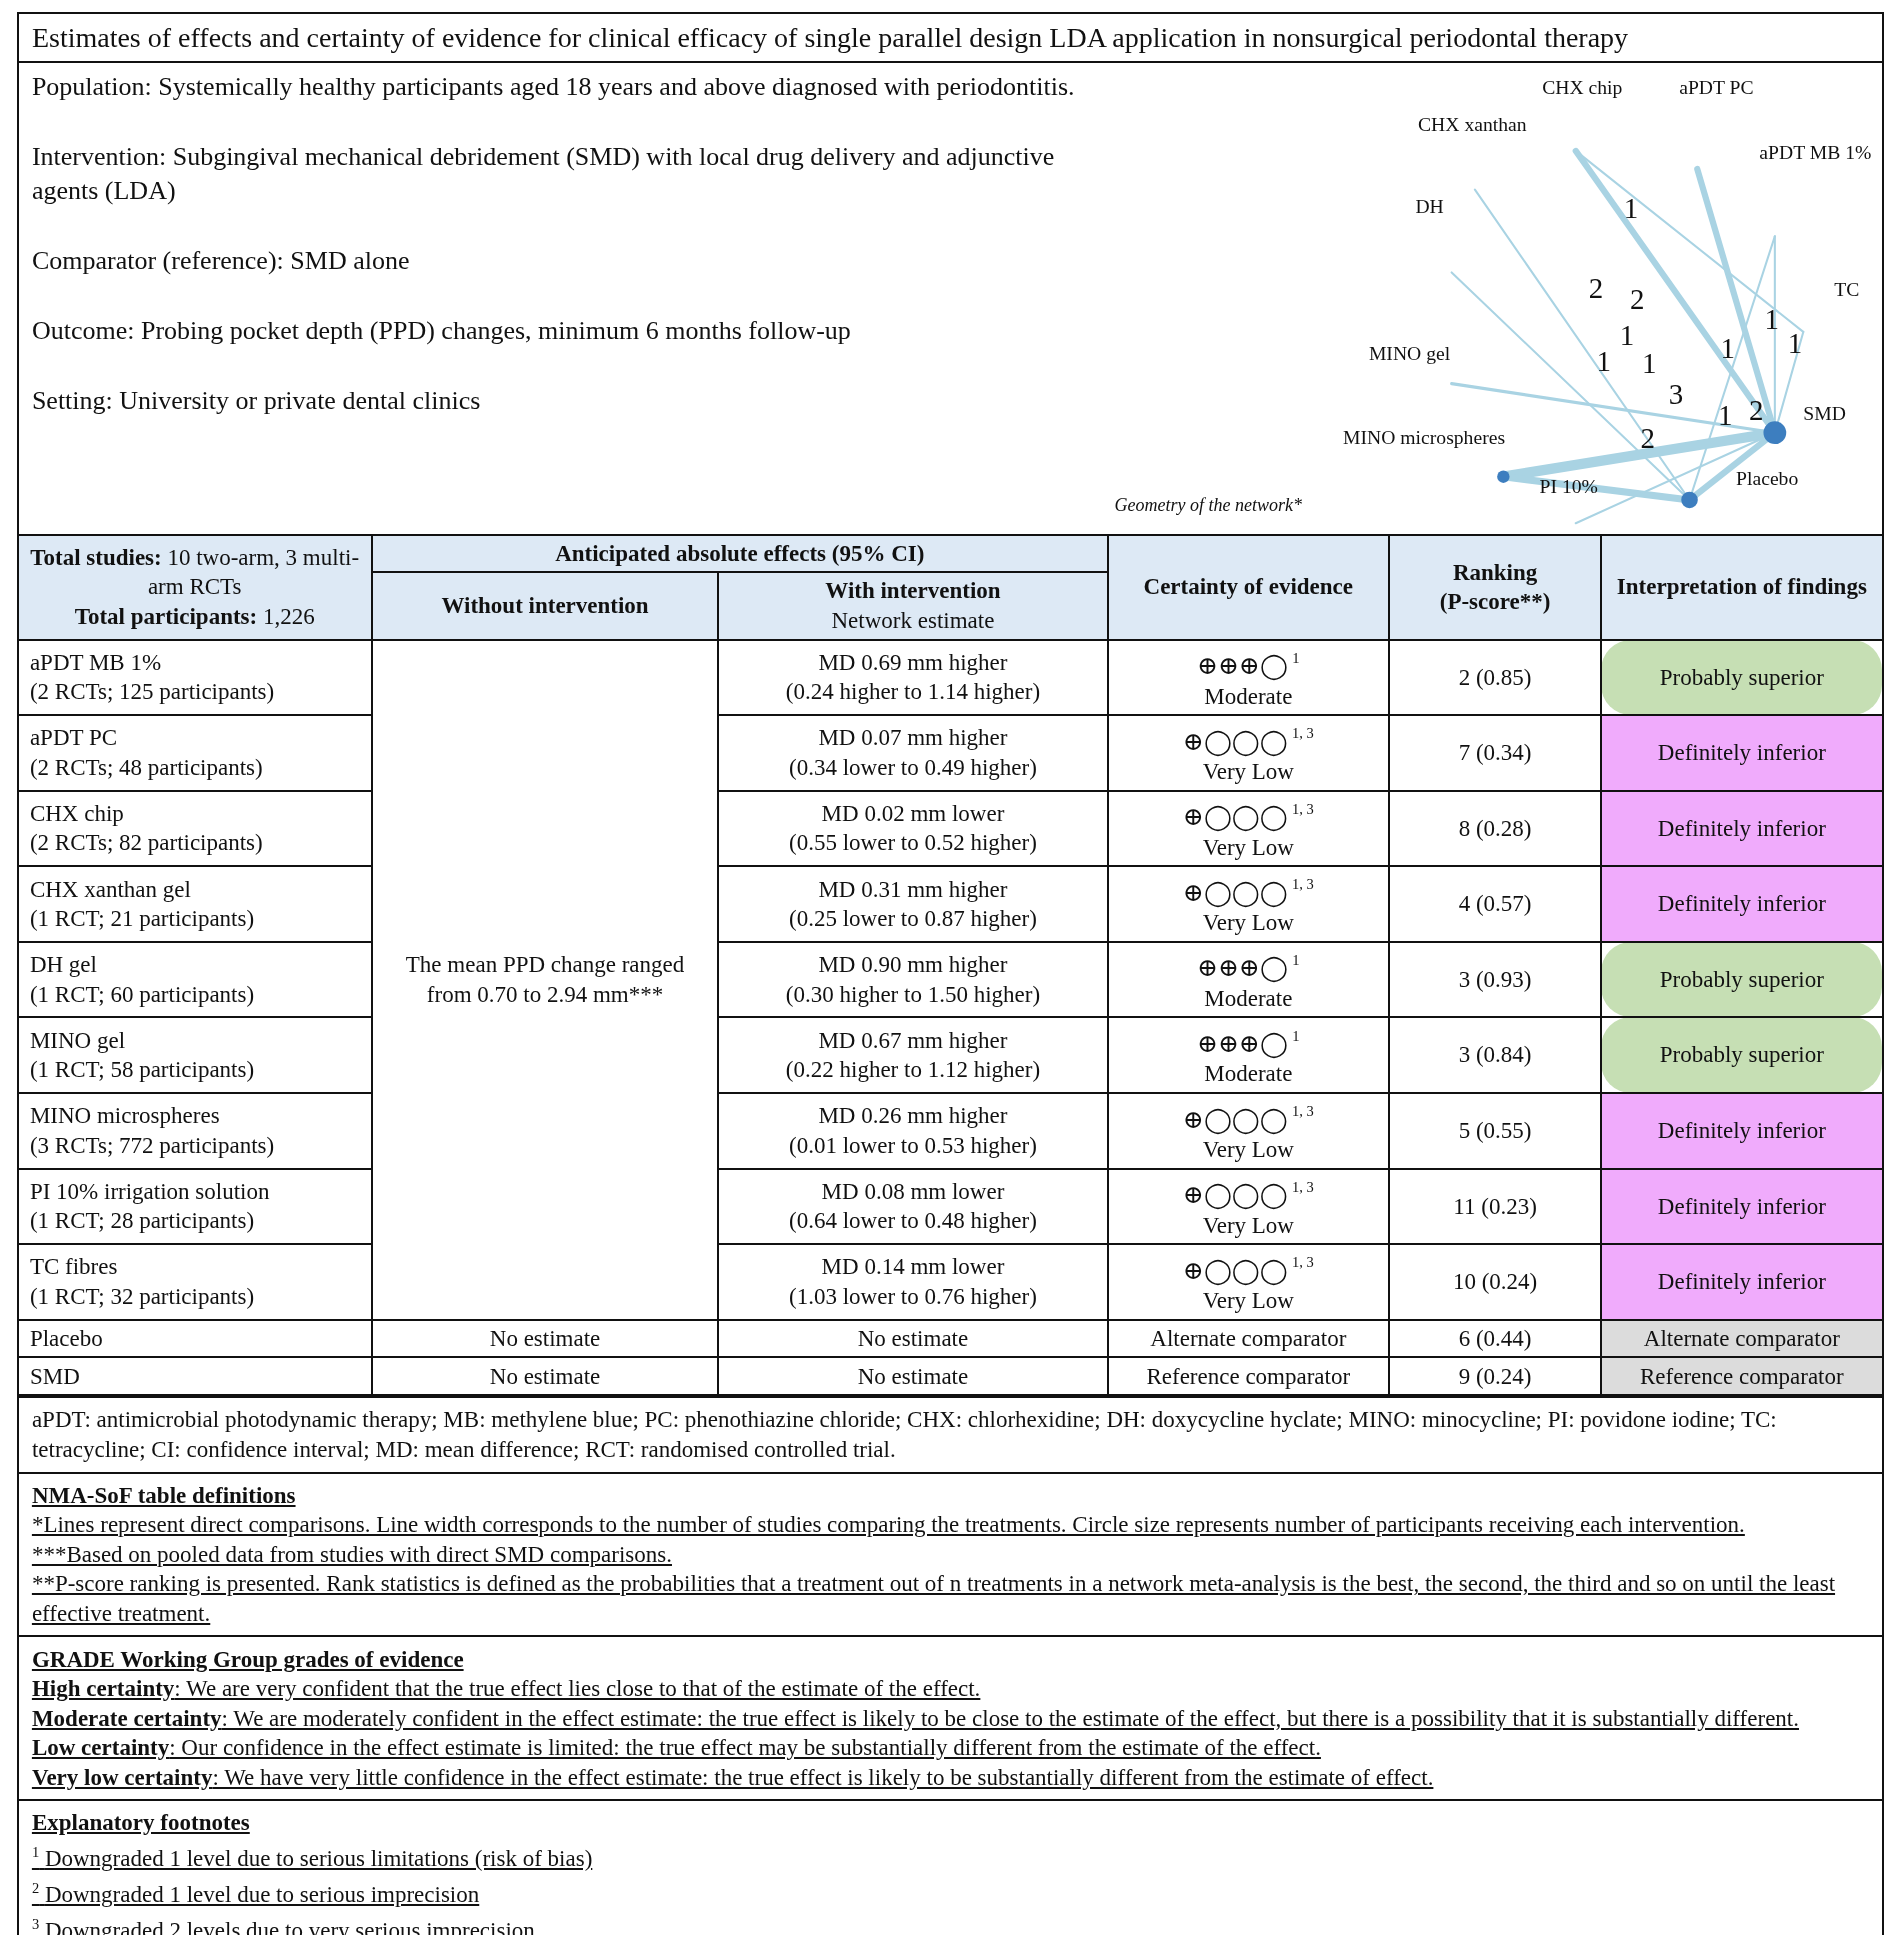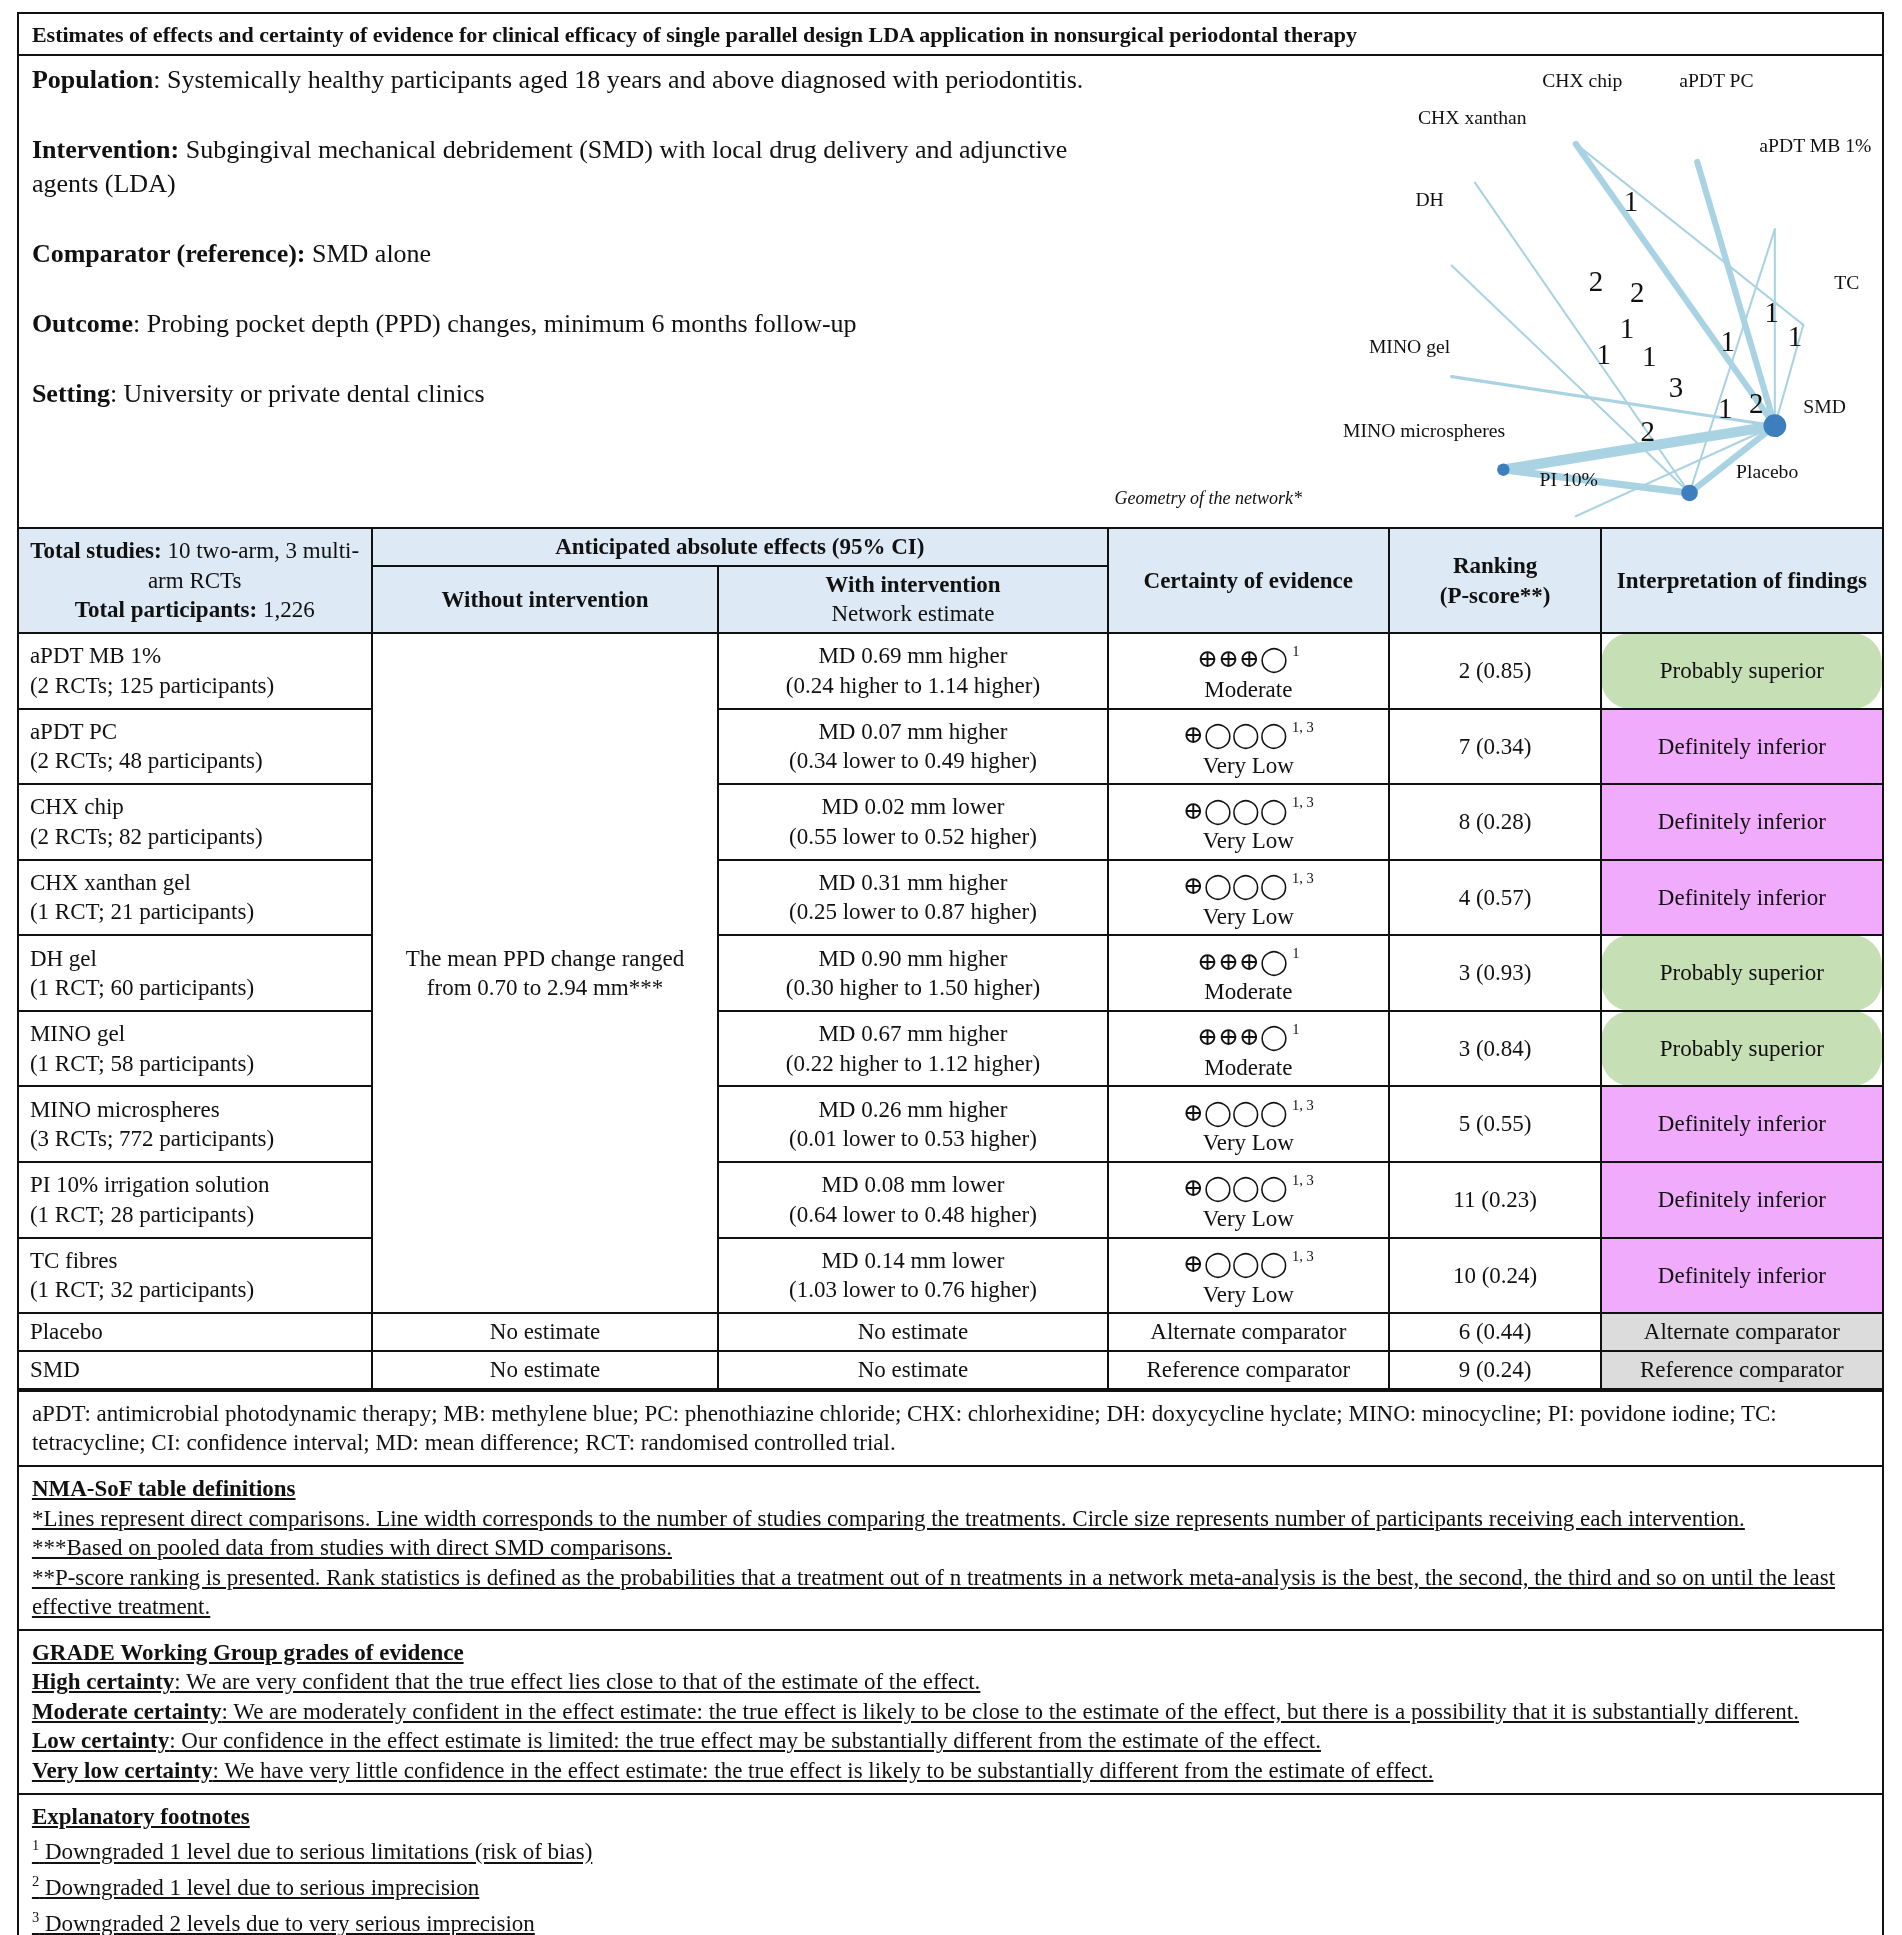--- a/index.html
+++ b/index.html
@@ -6,29 +6,29 @@
   body {
     width: 1902px; height: 1936px; overflow: hidden;
     font-family: "Liberation Serif", "DejaVu Serif", serif;
     color: #111;
   }
   .page {
     position: absolute; left: 16.5px; top: 12.4px; width: 1867px;
     border: 2.6px solid #111; box-sizing: border-box;
   }
   .title {
-    font-weight: bold; font-size: 22px; padding: 8.3px 13.4px 7.2px 13.4px;
+    font-weight: normal; font-size: 28px; padding: 8.3px 13.4px 7.2px 13.4px;
     border-bottom: 2.6px solid #111; line-height: 1.1; white-space: nowrap;
   }
   .pico {
     position: relative; height: 471px; border-bottom: 2.6px solid #111;
   }
   .pico-text { position: absolute; left: 13.4px; top: 7.2px; width: 1086px; font-size: 26px; line-height: 34px; }
   .pico-text p { margin: 0 0 36px 0; }
-  .pico-text b { font-weight: bold; }
+  .pico-text b { font-weight: normal; }
   .network { position: absolute; left: 1055px; top: 0; width: 807px; height: 468px; }
   .network svg text { font-family: "Liberation Serif", "DejaVu Serif", serif; }
   .geo-caption { position: absolute; left: 1096px; top: 432px; font-size: 18px; font-style: italic; }
 
   table.sof { width: 100%; border-collapse: collapse; table-layout: fixed; }
   table.sof td, table.sof th { border: 2.1px solid #111; font-size: 23px; line-height: 29.5px; padding: 3.1px 11.4px; vertical-align: middle; }
   table.sof th { background: #dde9f5; font-weight: bold; text-align: center; }
   table.sof tr > *:first-child { border-left: none; }
   table.sof tr > *:last-child { border-right: none; }
   table.sof tr:first-child > * { border-top: none; }

